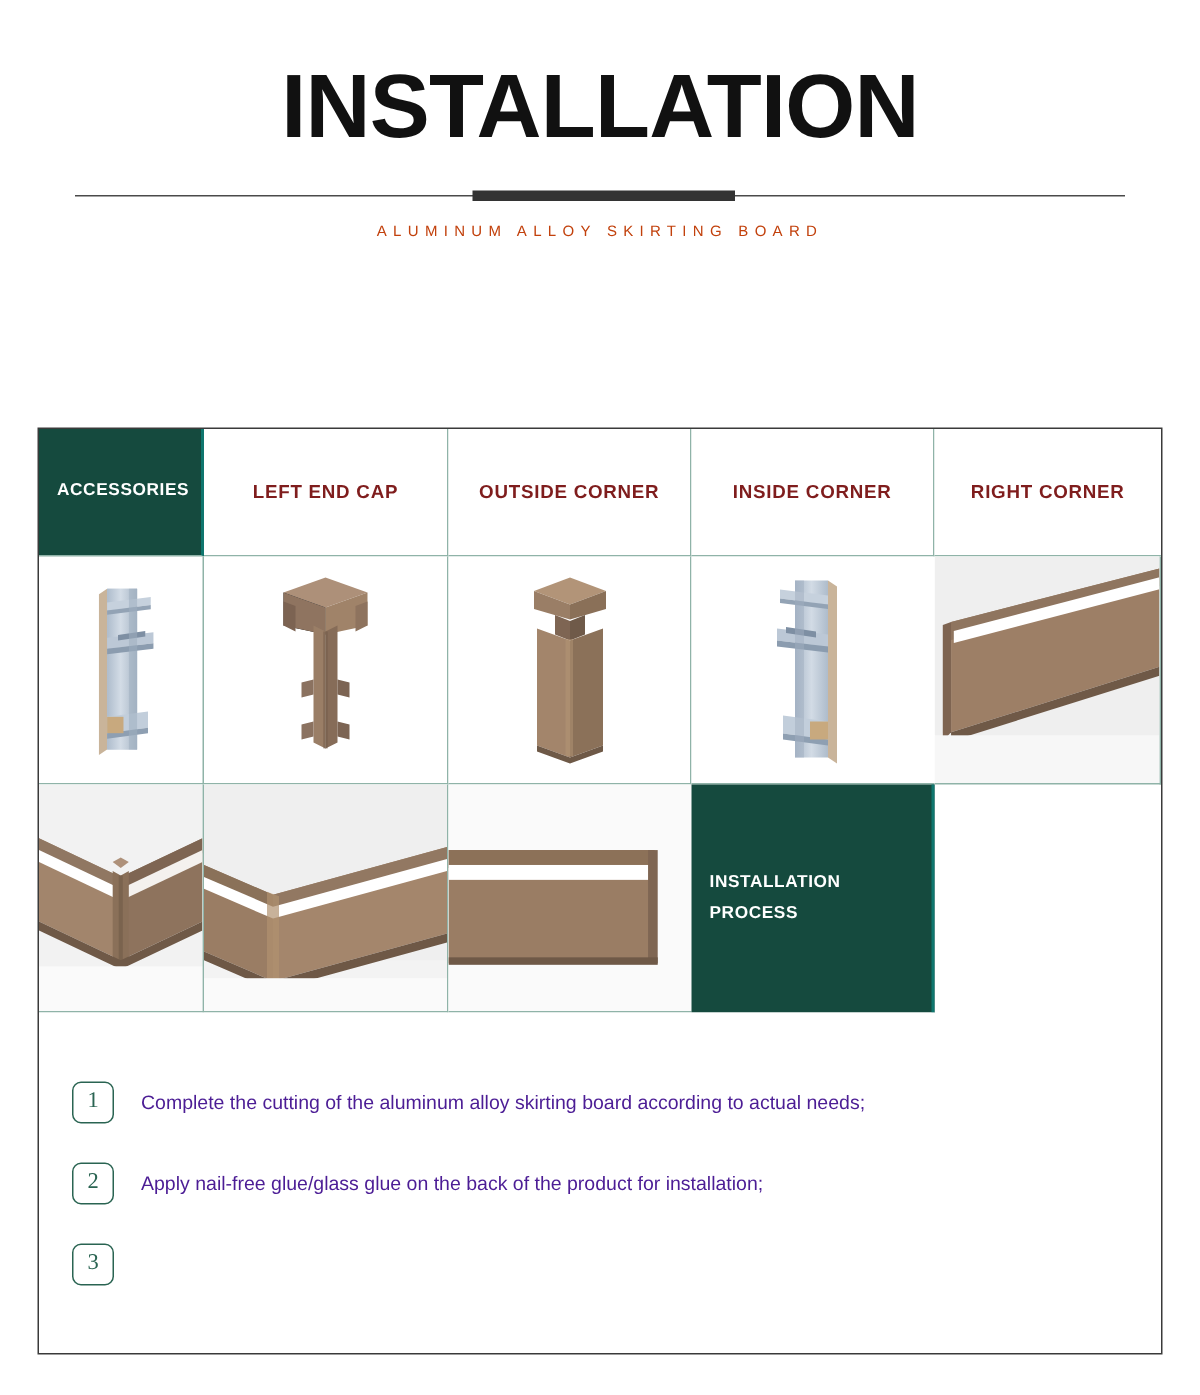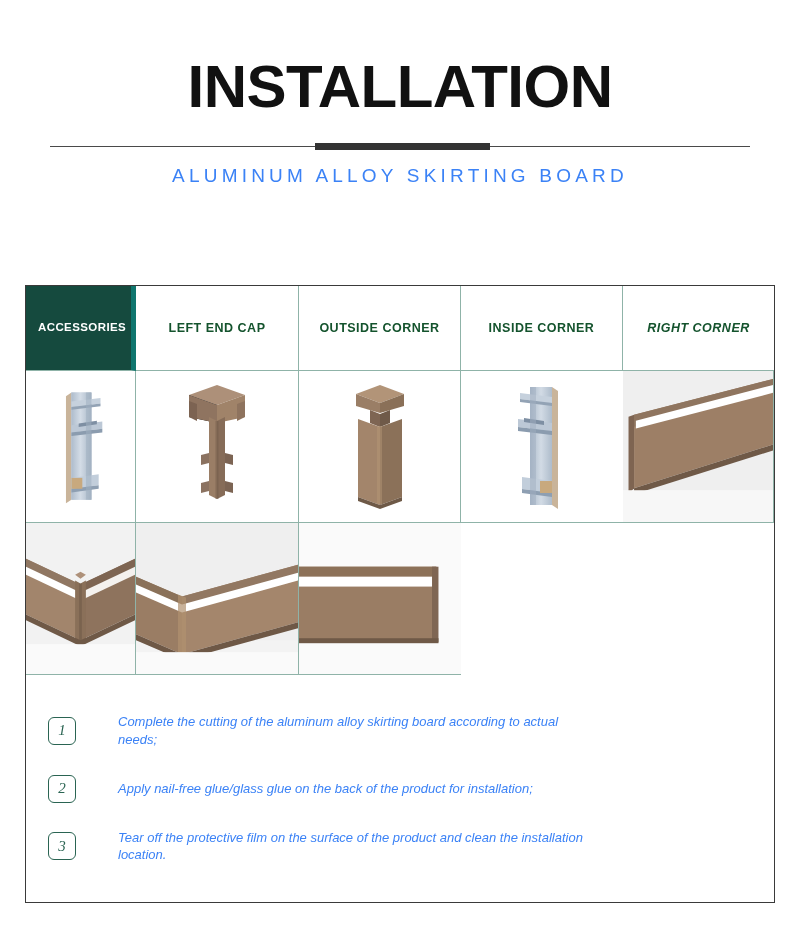--- a/index.html
+++ b/index.html
@@ -10,21 +10,21 @@
     width: 800px;
     height: 930px;
     background: #ffffff;
     font-family: "Liberation Sans", sans-serif;
     color: #1a1a1a;
     overflow: hidden;
   }
 
   
   .header {
-    padding-top: 58px;
+    padding-top: 42px;
     text-align: center;
   }
   .title {
     font-size: 60px;
     font-weight: bold;
     line-height: 0.98;
     letter-spacing: -0.5px;
     color: #111111;
     margin: 0 auto;
     max-width: 640px;
@@ -50,23 +50,23 @@
   .divider-accent {
     position: absolute;
     left: 265px;
     width: 175px;
     top: 0px;
     height: 7px;
     background: #333333;
   }
   .subtitle {
     margin-top: 14px;
-    font-size: 19px;
+    font-size: 10px;
     letter-spacing: 4.2px;
-    color: #3b82f6;
+    color: #c2410c;
     text-transform: uppercase;
   }
 
   
   .table-wrap {
     position: absolute;
     left: 25px;
     top: 285px;
     width: 750px;
     height: 618px;
@@ -83,26 +83,26 @@
     box-sizing: border-box;
   }
   .cell {
     position: relative;
     box-sizing: border-box;
     border-right: 1px solid #8fb3a8;
     border-bottom: 1px solid #8fb3a8;
     overflow: hidden;
     background: #ffffff;
   }
-  .cell.lastcol { border-right: none; font-style: italic; }
+  .cell.lastcol { border-right: none; }
   .cell.lastrow { border-bottom: none; }
 
   .label-cell {
     background: #154a3e;
-    border-right: 5px solid #0f766e;
+    border-right: 2px solid #0f766e;
     border-bottom: 1px solid #8fb3a8;
     display: flex;
     align-items: center;
     padding-left: 12px;
   }
   .label-cell.lastrow { border-bottom: none; }
   .label-text {
     color: #ffffff;
     font-size: 11.5px;
     font-weight: bold;
@@ -113,21 +113,21 @@
   .head-cell {
     display: flex;
     align-items: center;
     justify-content: center;
     text-align: center;
   }
   .head-text {
     font-size: 12.5px;
     font-weight: bold;
     letter-spacing: 0.5px;
-    color: #14532d;
+    color: #7f1d1d;
     line-height: 1.45;
     text-transform: uppercase;
     text-align: right;
   }
 
   .img-cell {
     display: flex;
     align-items: center;
     justify-content: center;
   }
@@ -159,23 +159,22 @@
     display: flex;
     align-items: center;
     justify-content: center;
     font-size: 15px;
     font-weight: normal;
     color: #2a6452;
     font-family: "Liberation Serif", serif;
   }
   .step-text {
     font-size: 13px;
-    color: #3b82f6;
+    color: #4c1d95;
     line-height: 1.35;
-    margin-left: 24px;
   }
 </style>
 </head>
 <body>
 
 <div class="header">
   <h1 class="title">
     <span>INSTALLATION</span>
   </h1>
   <div class="divider">
@@ -385,33 +384,35 @@
         <rect x="-4" y="44" width="132" height="76" fill="#9A7D64"></rect>
         <rect x="-4" y="44" width="132" height="12" fill="#8C7158"></rect>
         <rect x="-4" y="54" width="132" height="10" fill="#FFFFFF"></rect>
 
         <rect x="124" y="44" width="6" height="76" fill="#7F6653"></rect>
 
         <rect x="-4" y="116" width="134" height="5" fill="#6F5947"></rect>
       </svg>
     </div>
 
+    <div class="cell label-cell lastrow">
+      <span class="label-text">INSTALLATION PROCESS</span>
+    </div>
     <div class="cell steps-cell lastcol lastrow" style="grid-column: span 4;">
 
       <div class="step-row">
         <div class="step-badge">1</div>
         <div class="step-text">Complete the cutting of the aluminum alloy skirting board according to actual needs;</div>
       </div>
 
       <div class="step-row">
         <div class="step-badge">2</div>
         <div class="step-text">Apply nail-free glue/glass glue on the back of the product for installation;</div>
       </div>
 
       <div class="step-row">
         <div class="step-badge">3</div>
-        <div class="step-text">Tear off the protective film on the surface of the product and clean the installation location.</div>
       </div>
 
     </div>
 
   </div>
 </div>
 
 </body></html>

